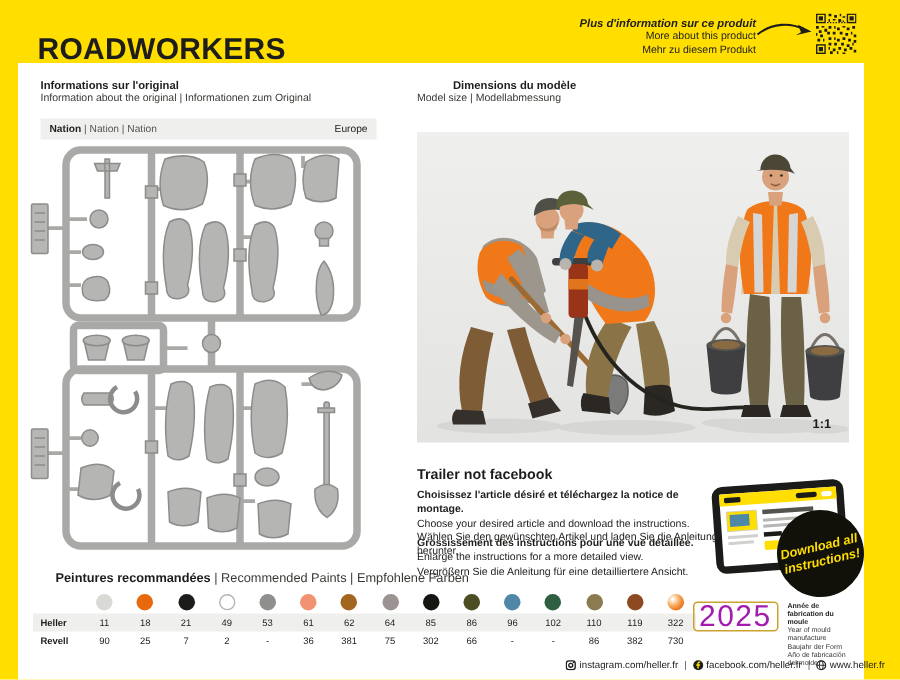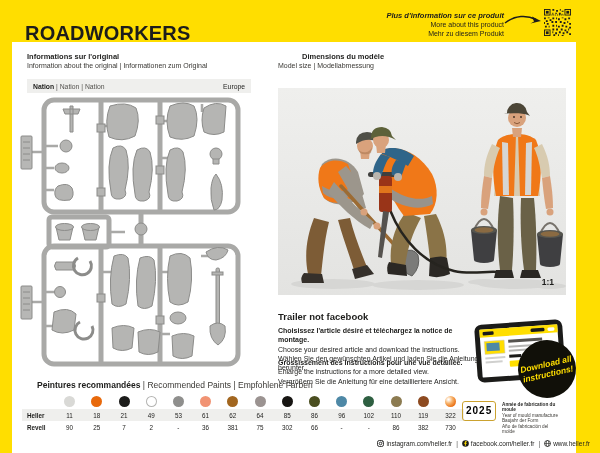--- a/index.html
+++ b/index.html
@@ -50,21 +50,21 @@
   .prow .cells{flex:1;display:flex;}
   .pcell{flex:1;display:flex;justify-content:center;align-items:center;}
   .row-sw{height:15px;}
   .row-h{height:12px;background:#EFEFED;}
   .row-r{height:12px;}
   .pnum{font-size:6.3px;}
   .dot{width:11px;height:11px;border-radius:50%;display:block;}
   .dot.ring{box-shadow:inset 0 0 0 1px #b5b5b3;}
   
   .mould{left:450px;top:359px;width:114px;display:flex;align-items:flex-start;}
-  .mould-year{font-size:10px;font-weight:700;letter-spacing:1px;color:#000000;
+  .mould-year{font-size:20px;font-weight:400;letter-spacing:1px;color:#a21caf;
     border:1.5px solid #CBA22F;border-radius:3px;padding:2px 3px;line-height:14px;}
   .mould-lines{margin-left:6px;transform:scale(.78);transform-origin:left top;width:128%;
     font-size:6px;line-height:7px;color:#3a3834;margin-top:1px;}
   .mould-lines .b{font-weight:700;color:#1D1D1B;}
   
   .footer{right:10px;top:440px;display:flex;align-items:center;gap:4px;font-size:6.5px;}
   .footer .sep{opacity:.8;}
   .flink{display:flex;align-items:center;gap:2px;}
 </style>
 </head>

